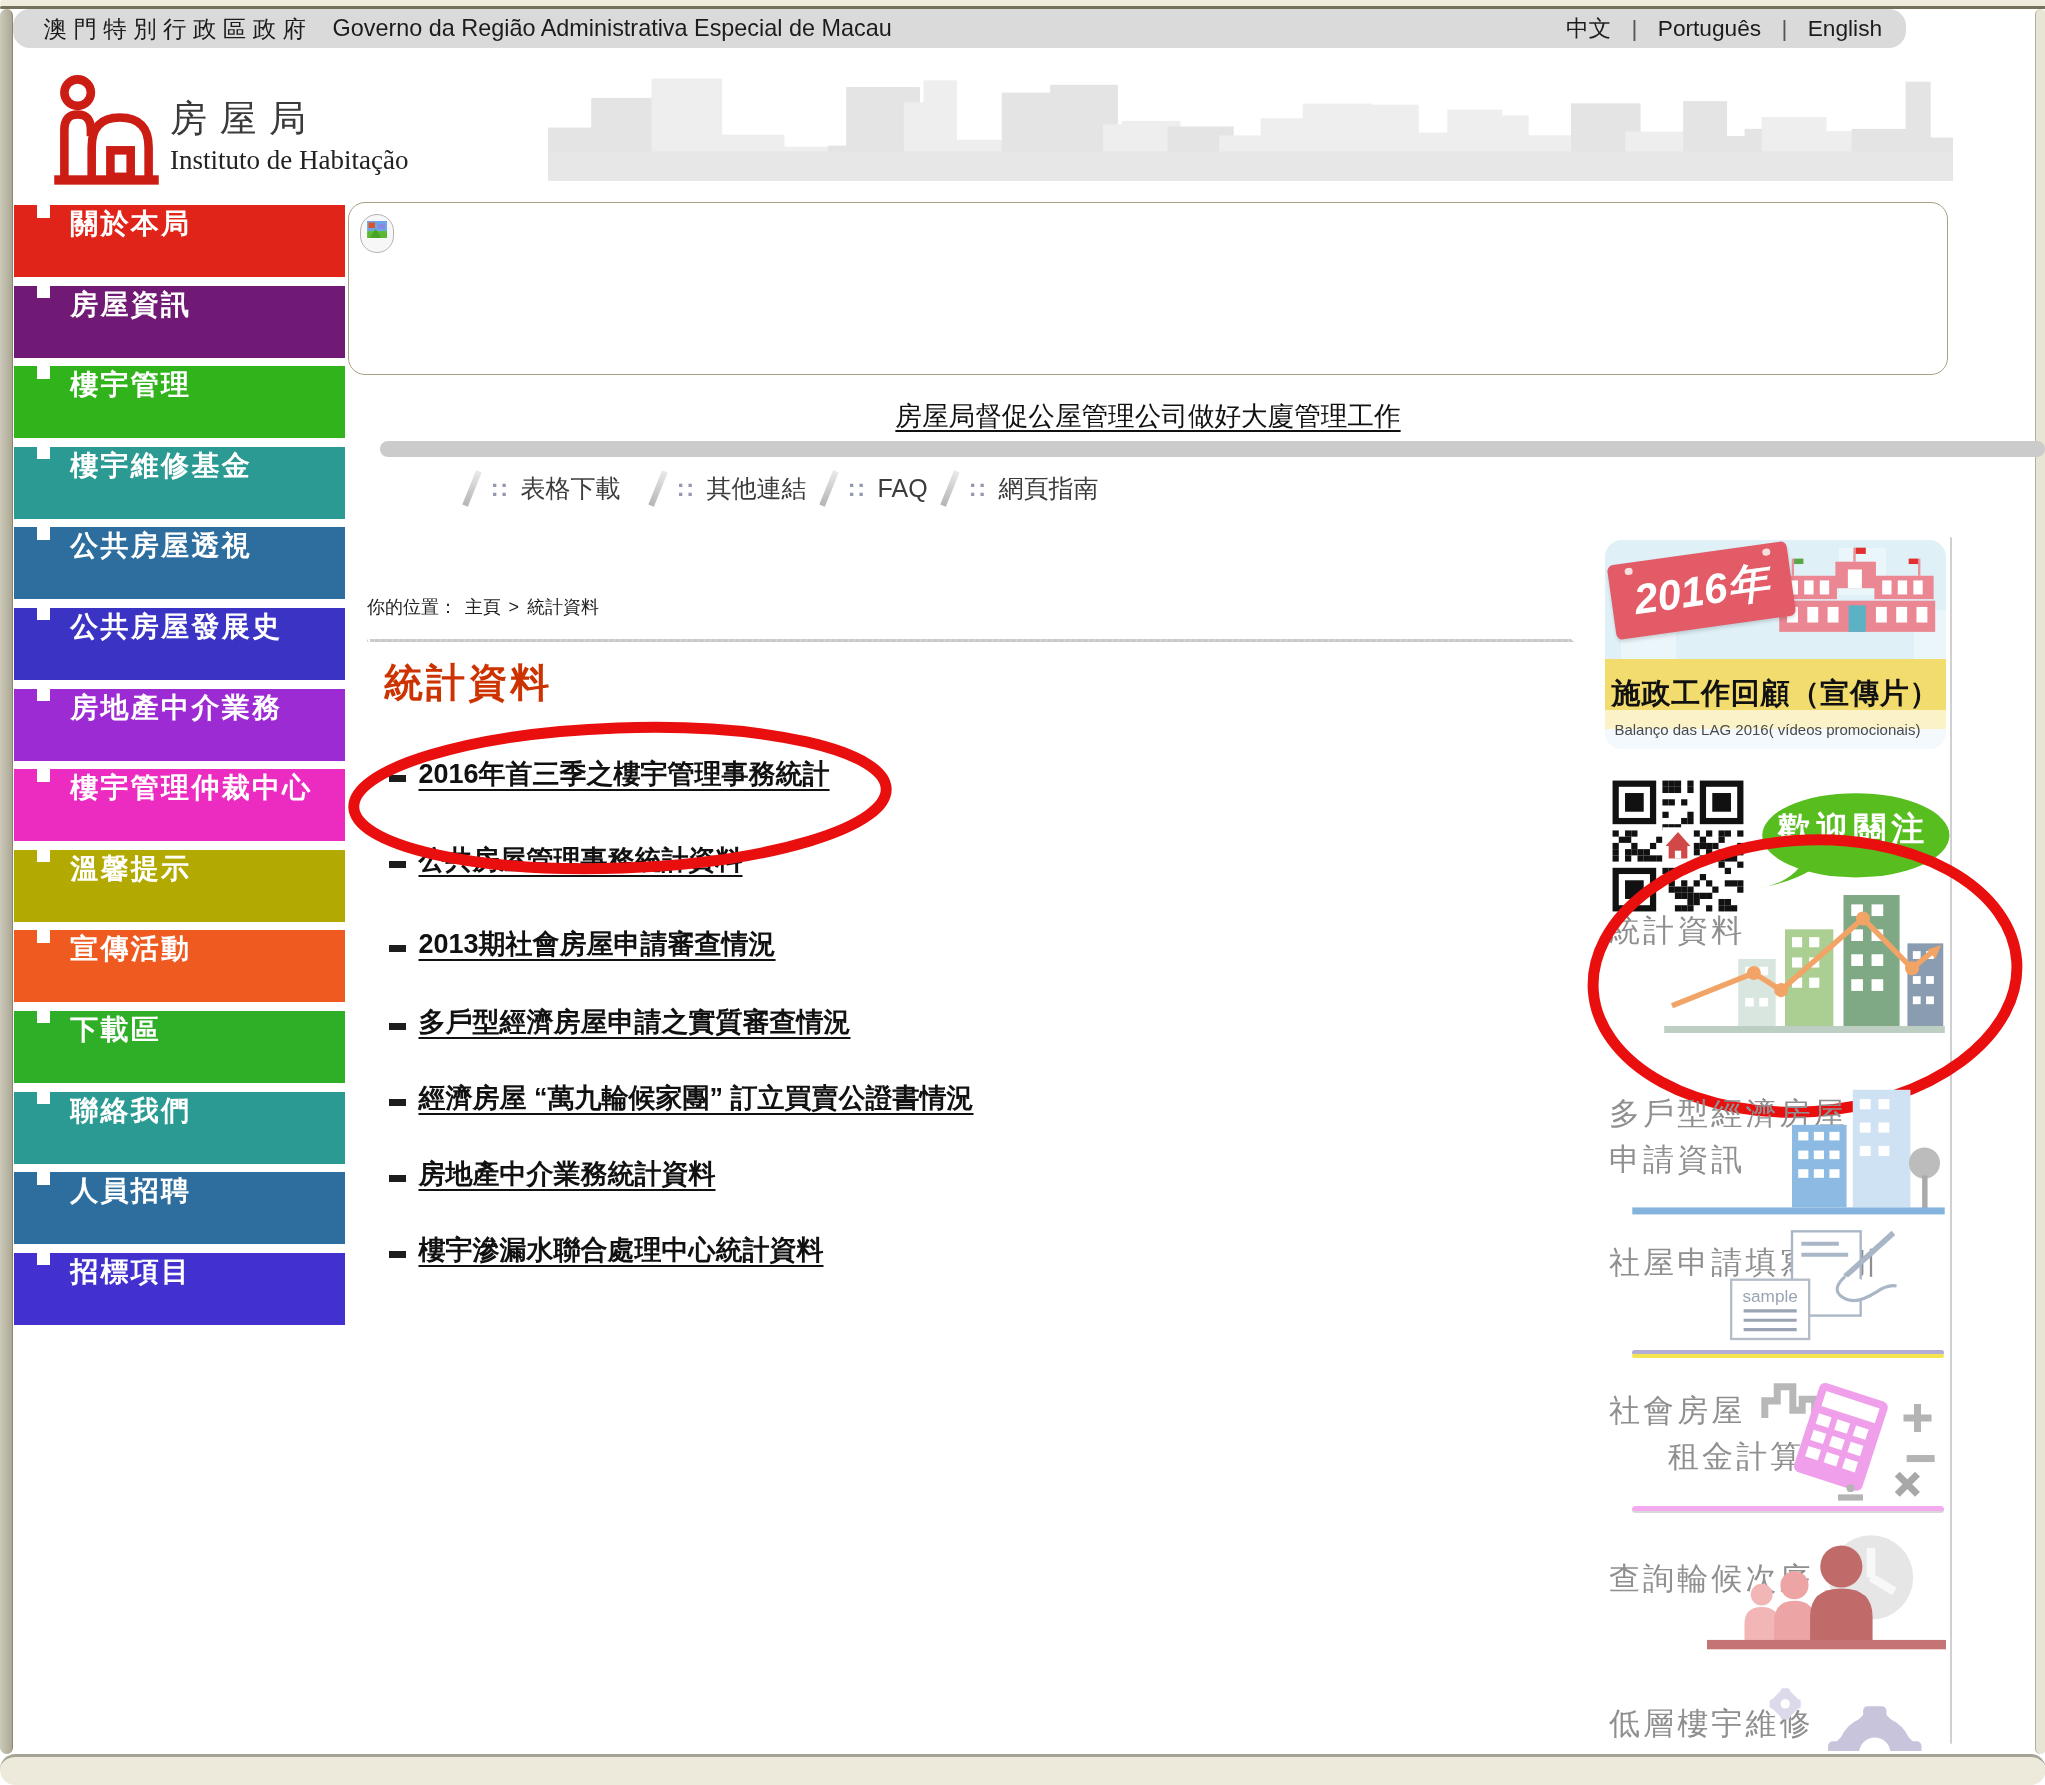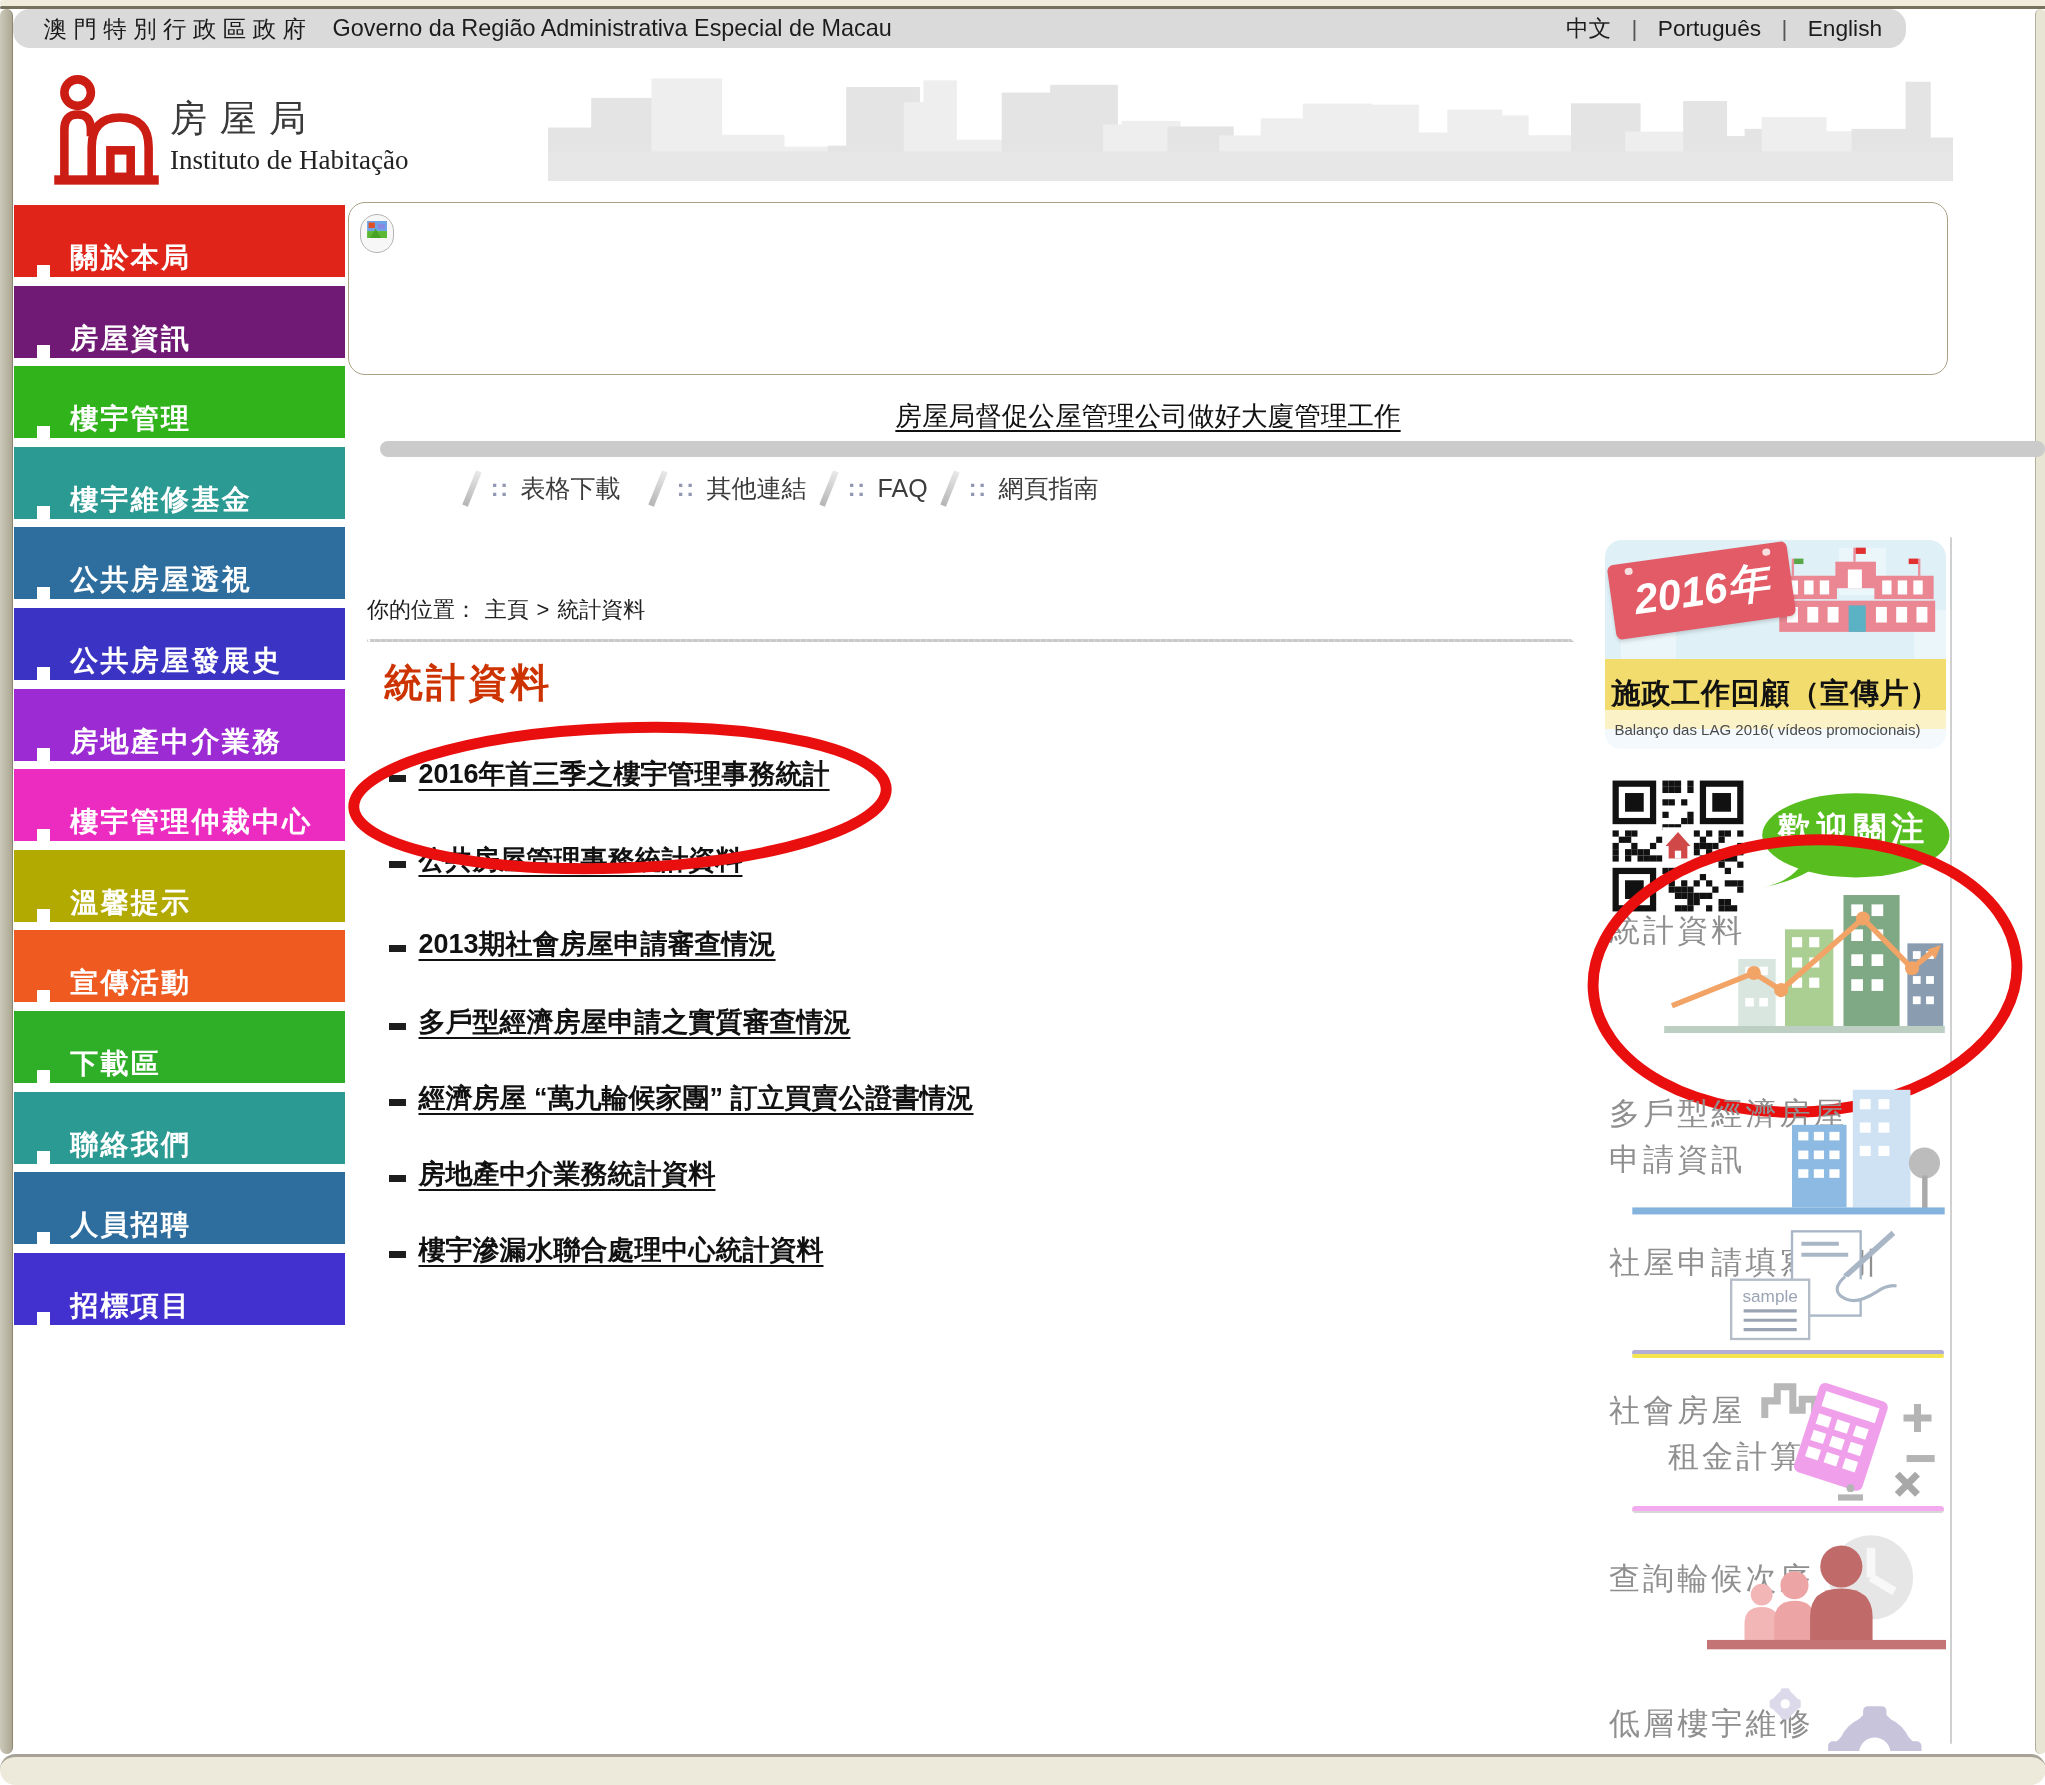--- a/index.html
+++ b/index.html
@@ -24,41 +24,41 @@
   .lang-link{cursor:pointer;}
 
   
   .logo-icon{left:48px;top:69px;}
   .logo-zh{left:170px;top:94px;font-family:"Liberation Serif","DejaVu Serif",serif;font-size:37px;color:#3a3a3a;letter-spacing:12.5px;}
   .logo-pt{left:170px;top:145px;font-family:"Liberation Serif","DejaVu Serif",serif;font-size:27px;color:#222;}
   .skyline{left:547px;top:64px;}
 
   
   .sidebar{left:14px;top:205px;width:331px;}
-  .sb-item{width:331px;height:72px;margin-bottom:8.6px;display:flex;align-items:flex-end;padding-left:23.4px;cursor:pointer;}
+  .sb-item{width:331px;height:72px;margin-bottom:8.6px;display:flex;align-items:flex-start;padding-left:23.4px;cursor:pointer;}
   .sb-bullet{width:12.5px;height:12.5px;background:#ffffff;margin-right:20.3px;flex:none;}
   .sb-label{color:#ffffff;font-size:28px;font-weight:bold;letter-spacing:2.3px;}
 
   
   .banner-box{left:348px;top:202px;width:1600px;height:173px;border:1.6px solid #aaa183;background:#fff;}
   .broken-img{left:11px;top:11px;width:34px;height:39px;border:1.6px solid #b4b4b4;background:#f7f7f7;display:flex;align-items:flex-start;justify-content:center;padding-top:6.2px;}
 
   .notice-row{left:348px;top:398px;width:1600px;text-align:center;}
   .notice-link{font-size:26.6px;color:#111;text-decoration:underline;text-underline-offset:4.7px;cursor:pointer;}
 
   .gray-bar{left:380px;top:441px;width:1665px;height:15.6px;background:#cbcbcb;}
 
   
   .tab-group{top:465px;height:47px;display:flex;align-items:center;cursor:pointer;}
   .tab-slash{width:6.2px;height:37px;background:linear-gradient(180deg,#e9e9e9,#b5b5b5);transform:rotate(22deg);margin-right:15.6px;}
   .tab-dots{color:#9298b2;font-weight:bold;font-size:23.4px;margin-right:11px;letter-spacing:1.6px;}
   .tab-label{font-size:25px;color:#3c3c3c;}
 
   
-  .breadcrumb{left:367px;top:595px;font-size:22px;color:#222;}
+  .breadcrumb{left:367px;top:595px;font-size:18px;color:#222;}
   .breadcrumb span{margin-right:7.8px;}
   .dotted-rule{left:367px;top:639px;width:1207px;border-top:3.9px dotted #c9c9c9;}
   .page-title{left:384px;top:656px;font-size:39px;font-weight:bold;color:#cc3300;letter-spacing:3.1px;}
 
   
   .link-row{left:389px;display:flex;align-items:center;cursor:pointer;}
   .link-dash{width:17px;height:7px;background:#1d1d1d;margin-top:9.4px;margin-right:12.5px;flex:none;}
   .link-text{font-size:27px;font-weight:bold;color:#111;text-decoration:underline;text-underline-offset:6.2px;text-decoration-thickness:2.3px;}
 
   

